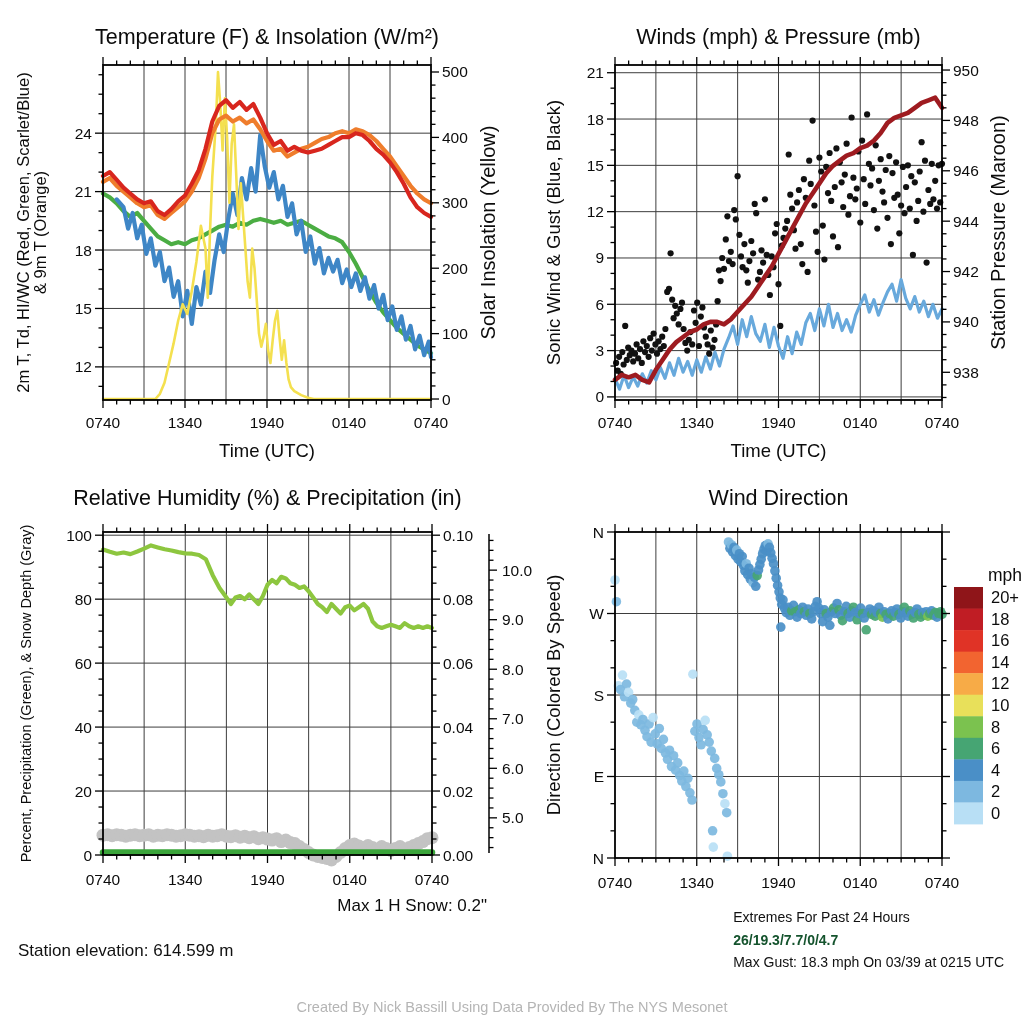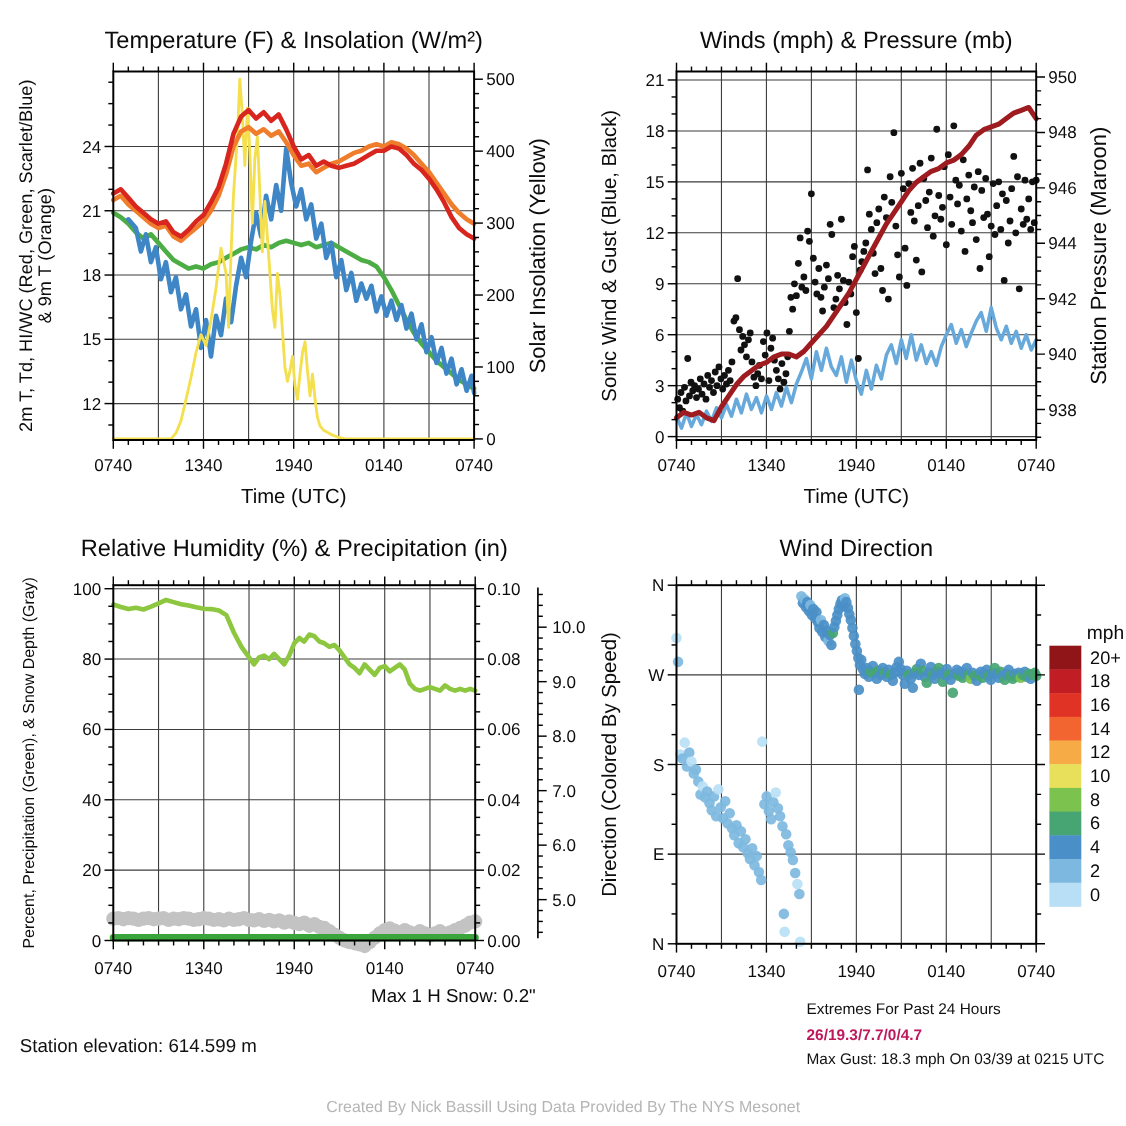--- a/index.html
+++ b/index.html
@@ -1095,18 +1095,18 @@
 
   <div class="station-info">
     <div>Station elevation: 614.599 m</div>
     
     
     
   </div>
 
   <div class="extremes">
     <div>Extremes For Past 24 Hours</div>
-    <div class="extremes-values" style="color: #be185d;">26/19.3/7.7/0/4.7</div>
+    <div class="extremes-values" style="color: #14532d;">26/19.3/7.7/0/4.7</div>
     <div>Max Gust: 18.3 mph On 03/39 at 0215 UTC</div>
   </div>
 
   <div class="credit">Created By Nick Bassill Using Data Provided By The NYS Mesonet</div>
 </div>
 
 </body></html>

